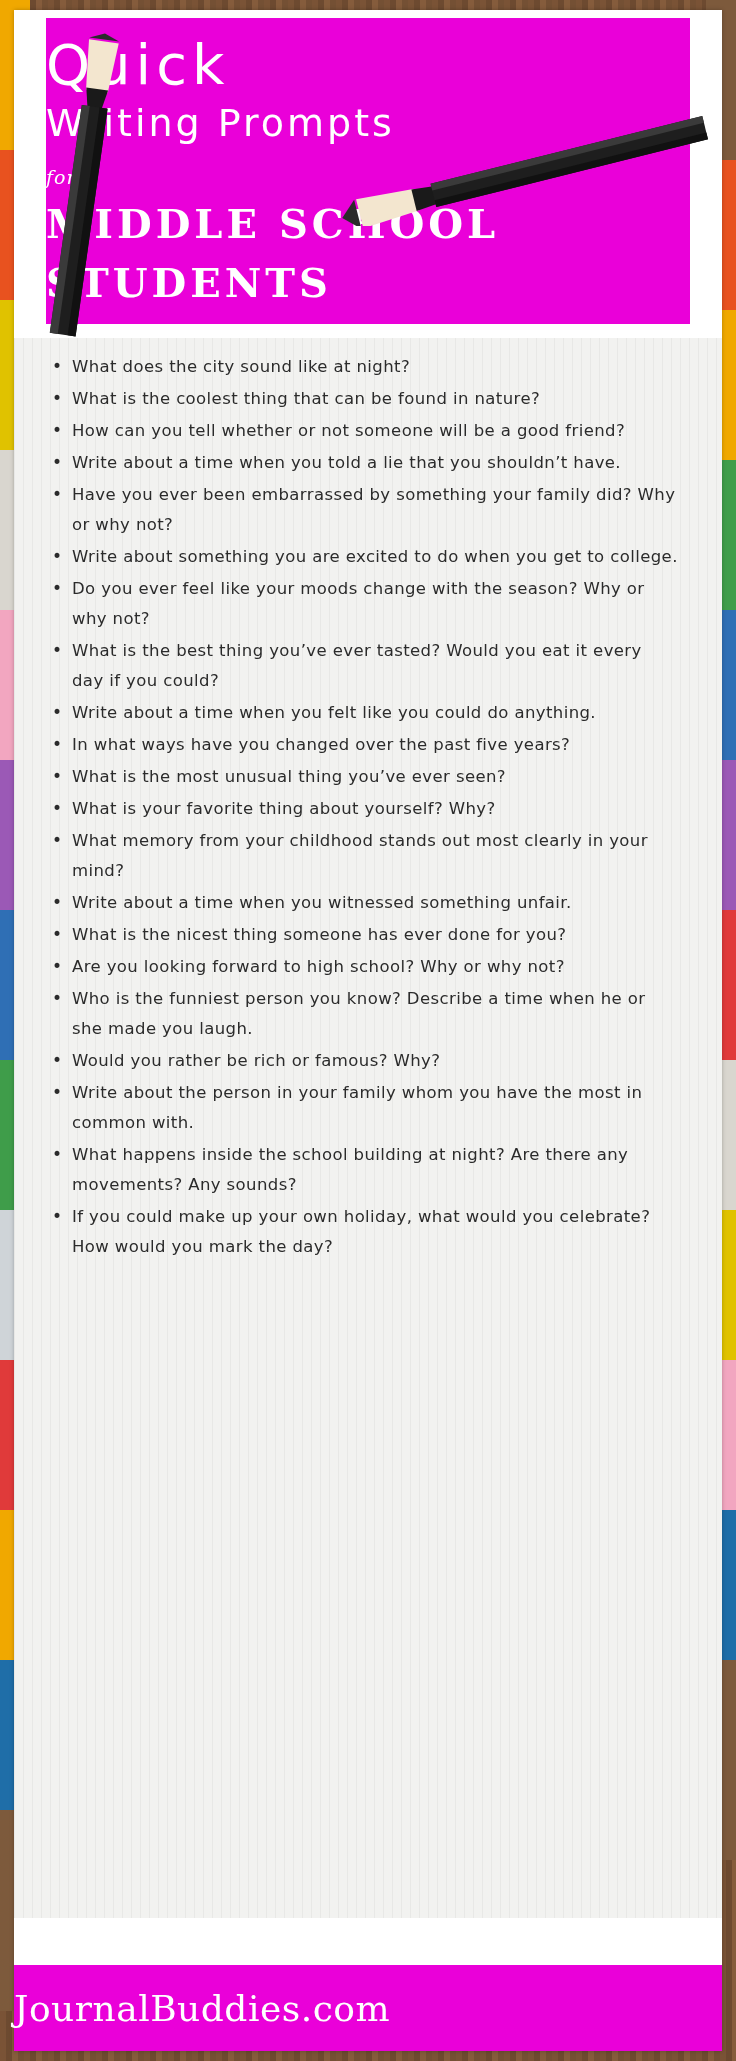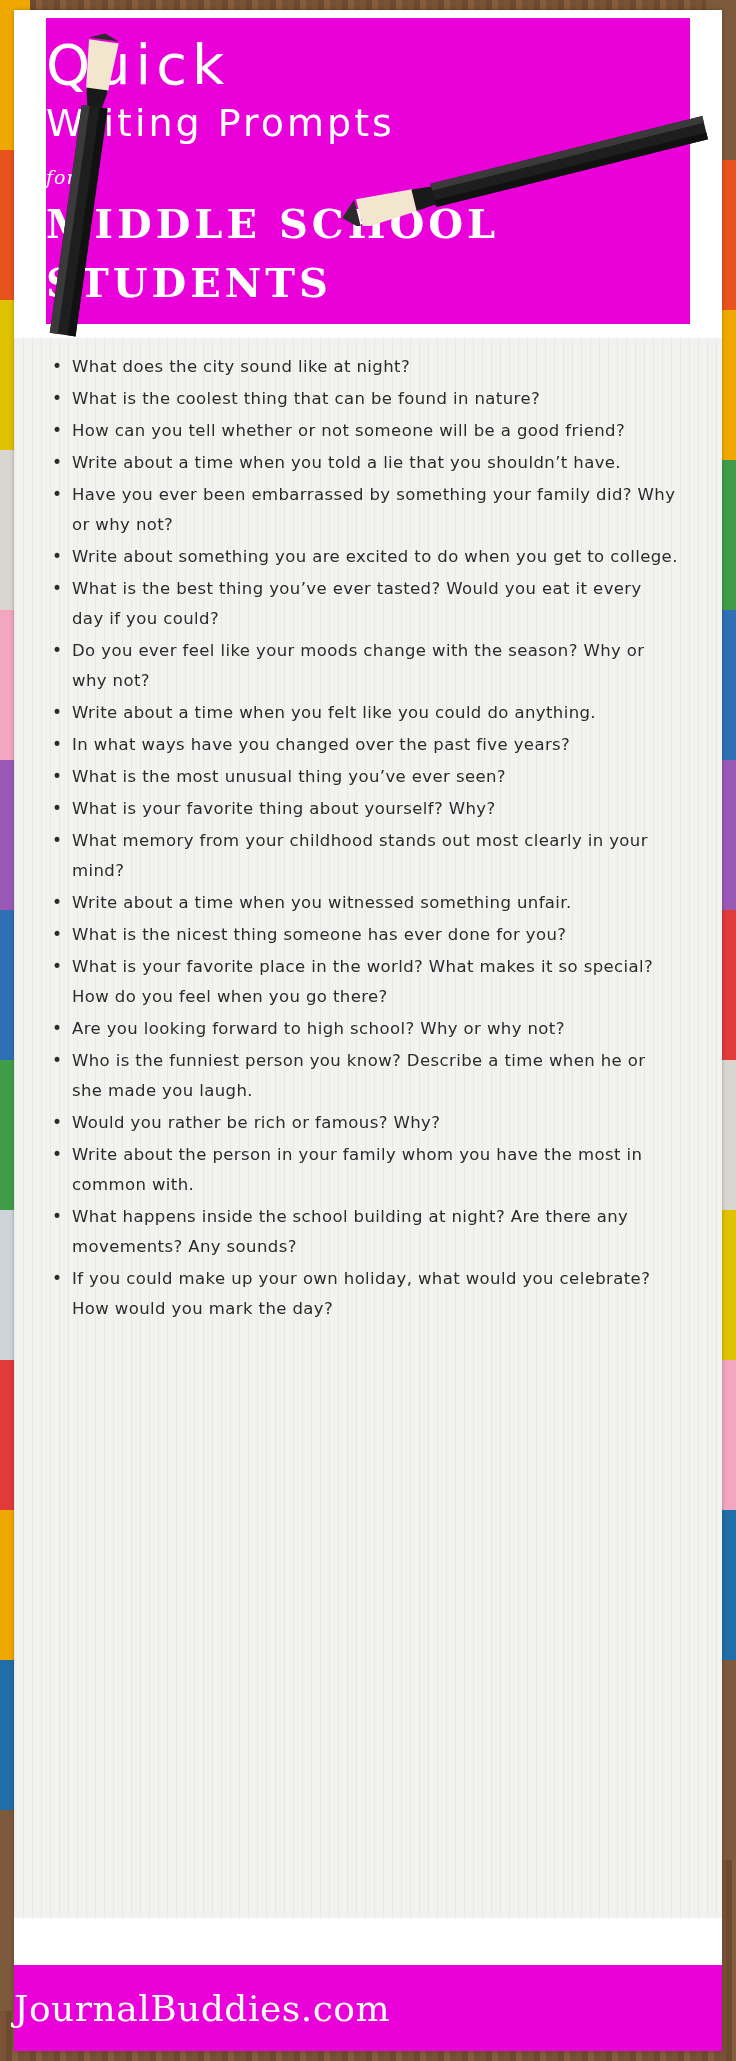--- a/index.html
+++ b/index.html
@@ -238,30 +238,29 @@
   </svg>
 
   <div class="list-area">
     <ul class="prompts">
       <li>What does the city sound like at night?</li>
       <li>What is the coolest thing that can be found in nature?</li>
       <li>How can you tell whether or not someone will be a good friend?</li>
       <li>Write about a time when you told a lie that you shouldn’t have.</li>
       <li>Have you ever been embarrassed by something your family did?  Why or why not?</li>
       <li>Write about something you are excited to do when you get to college.</li>
+      <li>Do you ever feel like your moods change with the season?  Why or why not?</li>
       <li>What is the best thing you’ve ever tasted?  Would you eat it every day if you could?</li>
-      <li>Do you ever feel like your moods change with the season?  Why or why not?</li>
       <li>Write about a time when you felt like you could do anything.</li>
       <li>In what ways have you changed over the past five years?</li>
       <li>What is the most unusual thing you’ve ever seen?</li>
       <li>What is your favorite thing about yourself?  Why?</li>
       <li>What memory from your childhood stands out most clearly in your mind?</li>
       <li>Write about a time when you witnessed something unfair.</li>
       <li>What is the nicest thing someone has ever done for you?</li>
-      <li>What is your favorite place in the world?  What makes it so special?  How do you feel when you go there?</li>
       <li>Are you looking forward to high school?  Why or why not?</li>
       <li>Who is the funniest person you know?  Describe a time when he or she made you laugh.</li>
       <li>Would you rather be rich or famous?  Why?</li>
       <li>Write about the person in your family whom you have the most in common with.</li>
       <li>What happens inside the school building at night?  Are there any movements?  Any sounds?</li>
       <li>If you could make up your own holiday, what would you celebrate?  How would you mark the day?</li>
     </ul>
   </div>
 
   <div class="footer">

